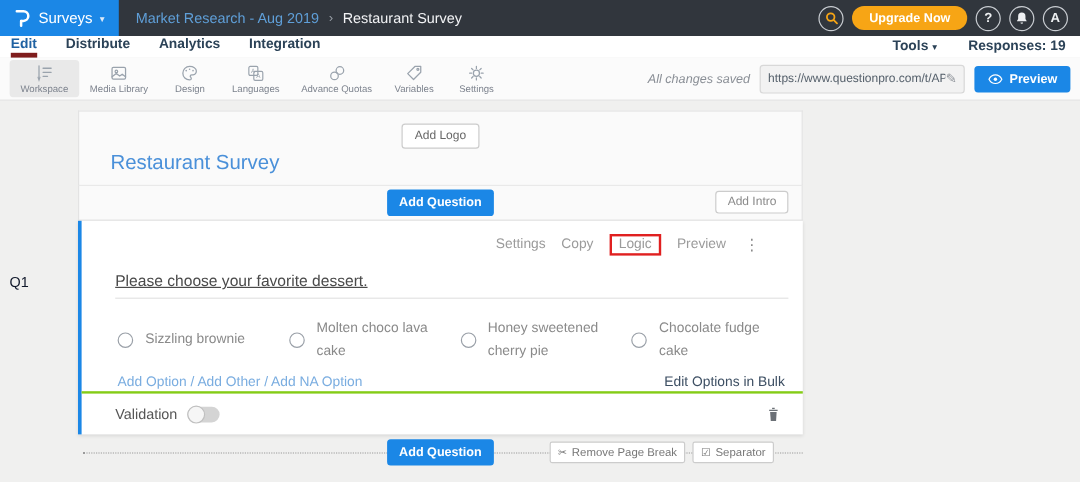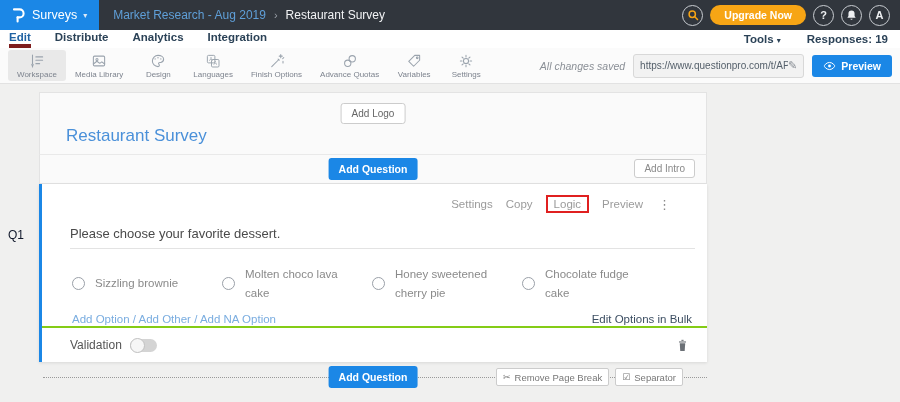--- a/index.html
+++ b/index.html
@@ -37,37 +37,37 @@
   .toolbar-right { margin-left:auto; display:flex; align-items:center; gap:8px; }
   .saved-text { font-size:10.5px; font-style:italic; color:#8a8f96; white-space:nowrap; }
   .url-wrap { display:flex; align-items:center; background:#f2f2f2; border:1px solid #d8d8d8; border-radius:3px; height:24px; padding:0 6px; }
   .url-input { width:148px; border:none; background:transparent; font-size:10px; color:#55606b; font-family:"Liberation Sans",sans-serif; outline:none; }
   .pencil-icon { color:#8a8f96; font-size:11px; cursor:pointer; }
   .preview-btn { background:#1b87e6; border:none; border-radius:3px; color:#fff; font-size:10.5px; font-weight:bold; padding:5px 11px; display:flex; align-items:center; gap:5px; cursor:pointer; }
 
   
   .content { position:relative; height:318px; background:#f0f0ef; padding-top:8px; }
   .q-number { position:absolute; left:8px; top:144px; font-size:12px; color:#0f172a; }
-  .card { width:668px; margin-left:39px; }
+  .card { width:604px; margin-left:65px; }
 
   .card-header { background:#fafafa; border:1px solid #e3e3e3; border-bottom:1px solid #e9e9e9; height:63px; position:relative; }
   .add-logo-btn { position:absolute; left:50%; transform:translateX(-50%); top:10px; background:#fff; border:1px solid #ccc; border-radius:3px; font-size:10px; color:#666; padding:4px 10px; cursor:pointer; }
   .survey-title { position:absolute; left:26px; bottom:8px; font-size:17px; color:#4a90d9; cursor:text; }
 
   .card-buttons { background:#fafafa; border:1px solid #e3e3e3; border-top:none; height:29px; position:relative; }
   .add-question-btn { background:#1b87e6; border:none; border-radius:3px; color:#fff; font-size:10.5px; font-weight:bold; padding:5px 10px; cursor:pointer; }
   .card-buttons .add-question-btn { position:absolute; left:50%; transform:translateX(-50%); top:3px; }
   .add-intro-btn { position:absolute; right:11px; top:4px; background:#fff; border:1px solid #ccc; border-radius:3px; font-size:10px; color:#8a8a8a; padding:3px 9px; cursor:pointer; }
 
   .qblock { background:#fff; border-left:3px solid #1b87e6; box-shadow:0 1px 3px rgba(0,0,0,0.10); height:178px; position:relative; }
   .q-actions { display:flex; justify-content:flex-end; align-items:center; gap:13px; padding:11px 36px 0 0; font-size:11.5px; color:#9b9b9b; }
   .q-action { cursor:pointer; }
   .logic-highlight { border:2px solid #e02020; padding:1px 6px; }
   .kebab { color:#8a8a8a; font-size:13px; cursor:pointer; letter-spacing:0; margin-left:2px; }
-  .q-text { margin:13px 12px 0 28px; font-size:13px; color:#4a4a4a; padding-bottom:7px; border-bottom:1px solid #e3e3e3; cursor:text; }
+  .q-text { margin:13px 12px 0 28px; font-size:13px; color:#4a4a4a; padding-bottom:7px; border-bottom:1px solid #e3e3e3; cursor:text;text-decoration:underline; }
   .q-options { display:flex; margin:16px 0 0 30px; }
   .q-option { width:150px; display:flex; align-items:center; gap:10px; }
   .radio { width:13px; height:13px; border:1.5px solid #9aa0a8; border-radius:50%; background:#fff; flex:0 0 auto; cursor:pointer; }
   .opt-label { font-size:11.5px; color:#8a8a8a; line-height:1.65; max-width:105px; cursor:text; }
   .q-links { display:flex; justify-content:space-between; margin:10px 15px 0 30px; font-size:11.5px; }
   .q-links-left { color:#7aade0; }
   .q-links-left span { cursor:pointer; }
   .q-links-left .slash { color:#7aade0; cursor:default; }
   .edit-bulk { color:#3d4f63; cursor:pointer; }
   .q-footer { position:absolute; left:0; right:0; bottom:0; border-top:2px solid #84cc16; height:36px; display:flex; align-items:center; justify-content:space-between; padding:0 18px 0 28px; }
@@ -183,29 +183,20 @@
         <rect x="4.5" y="4.5" width="10" height="10" rx="1.5"></rect>
           <rect x="10" y="10" width="10" height="10" rx="1.5"></rect>
         <text x="7" y="12" font-size="7" fill="#9aa3ad" stroke="none" font-family="Liberation Sans, sans-serif">A</text>
         <text x="12.6" y="17.6" font-size="7" fill="#9aa3ad" stroke="none" font-family="Liberation Sans, sans-serif">A</text>
       </svg>
     </span>
     <span class="tool-label">Languages</span>
   </div>
   <div class="tool-item">
     <span class="tool-icon">
-      <svg width="18" height="18" viewBox="0 0 24 24" fill="none" stroke="#9aa3ad" stroke-width="1.4" stroke-linecap="round">
-        <path d="M5 19.5L14.5 10"></path>
-          <path d="M17 3.5v4M15 5.5h4M19.5 9l1.5-1.5M13.5 9.5l1.5 1.5M20 12.5v2"></path>
-      </svg>
-    </span>
-    <span class="tool-label">Finish Options</span>
-  </div>
-  <div class="tool-item">
-    <span class="tool-icon">
       <svg width="18" height="18" viewBox="0 0 24 24" fill="none" stroke="#9aa3ad" stroke-width="1.4">
         <circle cx="9" cy="15" r="4.2"></circle>
           <circle cx="15" cy="9" r="4.2"></circle>
           <path d="M11.5 12.5l1-1"></path>
       </svg>
     </span>
     <span class="tool-label">Advance Quotas</span>
   </div>
   <div class="tool-item">
     <span class="tool-icon">

